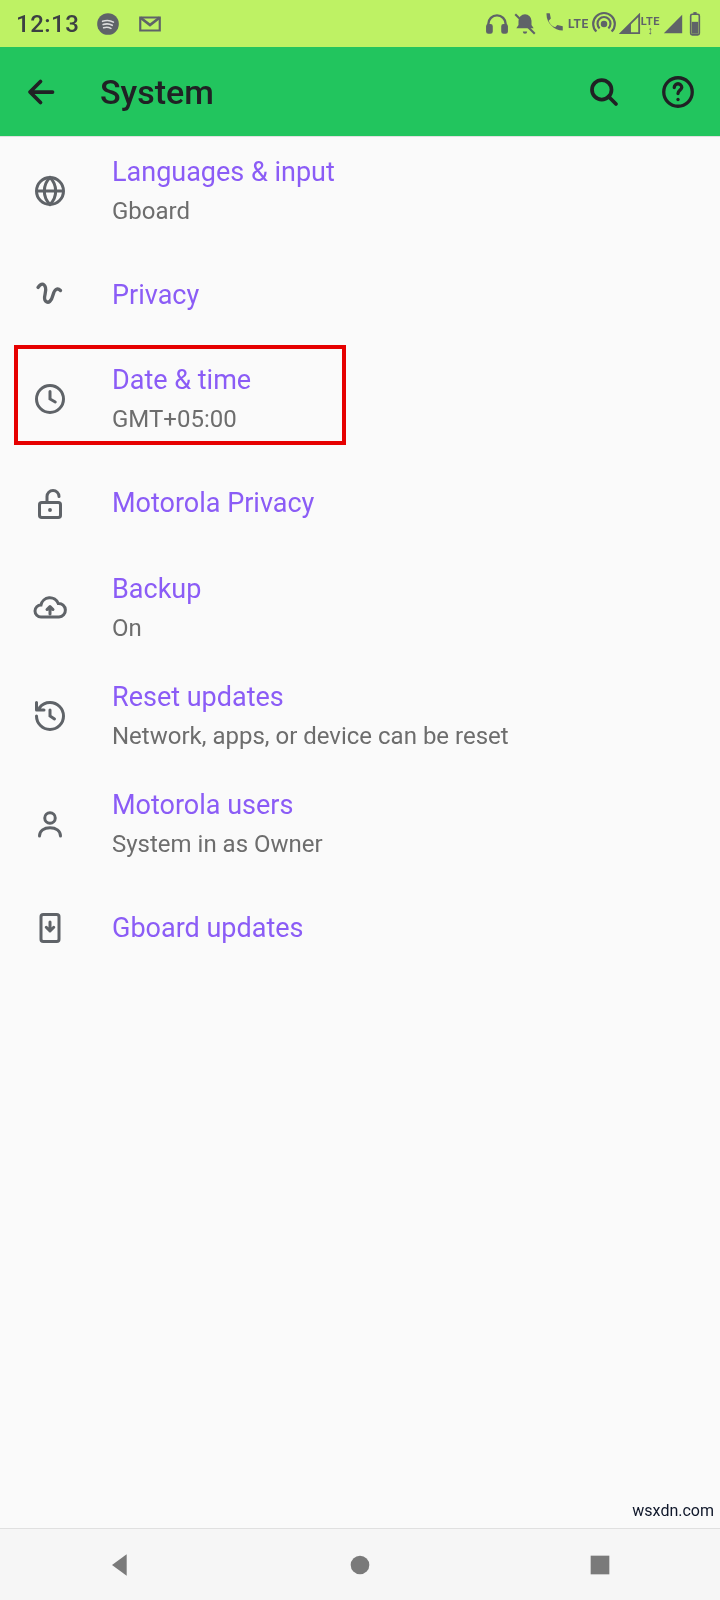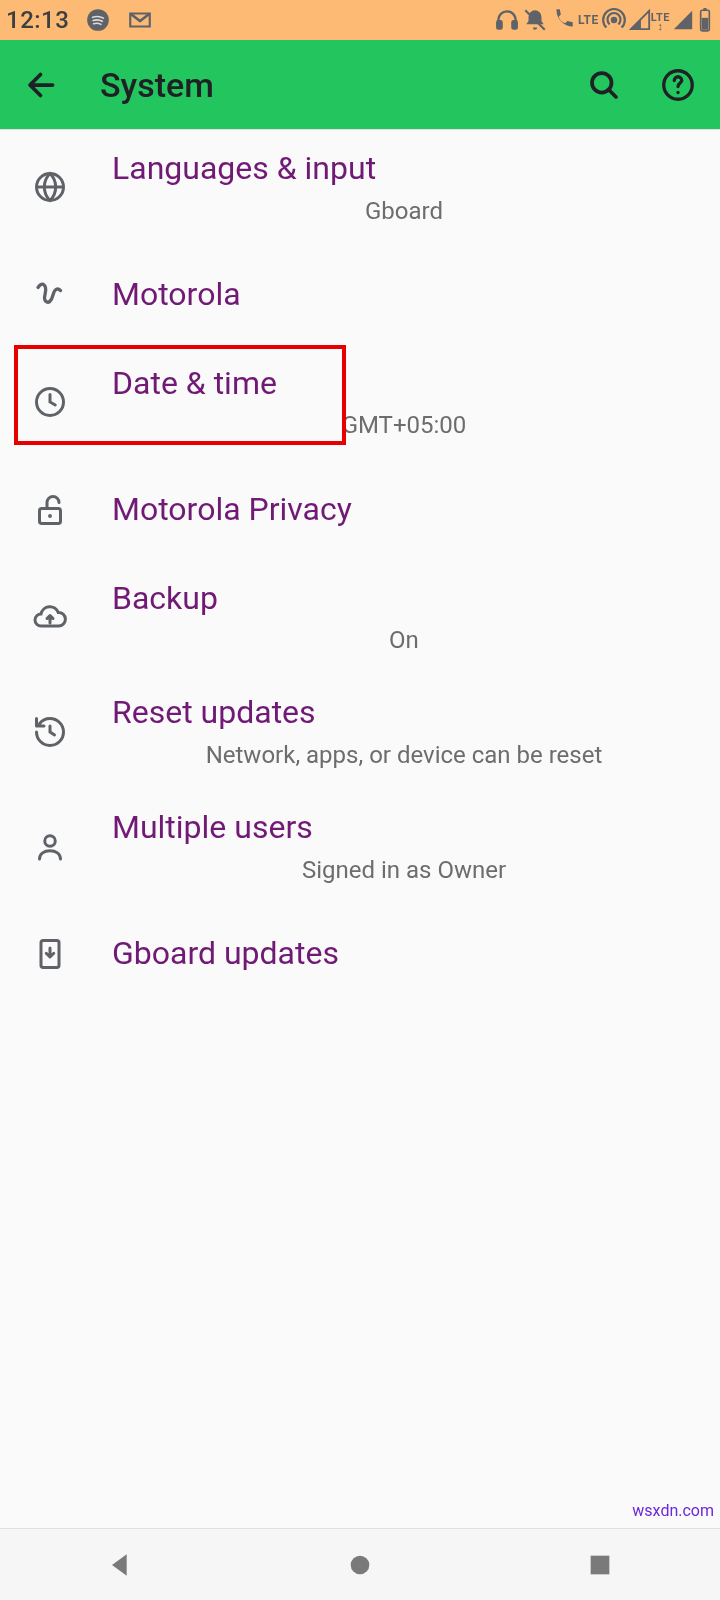--- a/index.html
+++ b/index.html
@@ -1,20 +1,20 @@
 <!DOCTYPE html>
 <html><head>
 <meta charset="utf-8">
 <style>
   * { box-sizing: border-box; margin: 0; padding: 0; }
   html, body { width: 720px; height: 1600px; font-family: Roboto, "Helvetica Neue", Arial, sans-serif; background: #f5f5f5; color: #202124; overflow: hidden; }
   .screen { width: 720px; height: 1600px; display: flex; flex-direction: column; background: #f6f6f6; position: relative; }
 
   
-  .status-bar { height: 40px; background: #fdba74; display: flex; align-items: center; justify-content: space-between; padding: 0 6px; font-size: 24px; color: #3c4043; }
+  .status-bar { height: 47px; background: #bef264; display: flex; align-items: center; justify-content: space-between; padding: 0 16px; font-size: 24px; color: #3c4043; }
   .status-left { display: flex; align-items: center; gap: 16px; }
   .status-right { display: flex; align-items: center; gap: 2px; }
   .status-time { font-weight: 500; letter-spacing: 0.5px; }
   .status-icon { width: 26px; height: 26px; color: #5f6368; fill: #5f6368; }
   .status-icon svg { width: 100%; height: 100%; display: block; }
   .lte-label { font-size: 12px; font-weight: 700; color: #5f6368; letter-spacing: 0.5px; }
   .lte-stack { display:flex; flex-direction:column; align-items:center; line-height:9px;}
   .signal-combo { display:flex; align-items:flex-end; }
 
   
@@ -23,32 +23,32 @@
   .app-bar .icon-btn { width: 44px; height: 44px; display: flex; align-items: center; justify-content: center; color: #3c4043; }
   .app-bar .icon-btn svg { width: 36px; height: 36px; }
   .app-bar .actions { display: flex; gap: 30px; }
 
   
   .settings-list { flex: 1; background: #fafafa; }
   .setting-item { display: flex; align-items: center; min-height: 100px; padding: 18px 24px 18px 20px; position: relative; }
   .setting-icon { width: 60px; min-width: 60px; display: flex; justify-content: center; align-items: center; color: #5f6368; }
   .setting-icon svg { width: 36px; height: 36px; }
   .setting-text { flex: 1; padding-left: 32px; }
-  .setting-title { font-size: 32px; color: #701a75; line-height: 1.3; }
-  .setting-sub { font-size: 24px; color: #6d6d6d; margin-top: 6px; line-height: 1.3; text-align: center; }
+  .setting-title { font-size: 27px; color: #8b5cf6; line-height: 1.3; }
+  .setting-sub { font-size: 24px; color: #6d6d6d; margin-top: 6px; line-height: 1.3; }
 
   
   .highlight-box { position: absolute; left: 14px; top: 0; width: 332px; height: 100px; border: 4px solid #e60000; pointer-events: none; }
 
   
   .nav-bar { height: 72px; border-top: 1px solid #e0e0e0; background: #f6f6f6; display: flex; align-items: center; justify-content: space-around; }
   .nav-btn { width: 40px; height: 40px; display:flex; align-items:center; justify-content:center; color:#666; }
   .nav-btn svg { width: 32px; height: 32px; fill: #7a7a7a; }
 
-  .watermark { position: absolute; right: 6px; bottom: 80px; font-size: 16px; color: #6d28d9; }
+  .watermark { position: absolute; right: 6px; bottom: 80px; font-size: 16px; color: #0f172a; }
 </style>
 </head>
 <body>
 
 <div class="screen">
 
   <div class="status-bar">
     <div class="status-left">
       <span class="status-time">12:13</span>
       <span class="status-icon">
@@ -154,21 +154,21 @@
       </div>
     </div>
 
     <div class="setting-item">
       <div class="setting-icon">
         <svg viewBox="0 0 24 24" fill="none" stroke="#5f6368" stroke-width="2.2" stroke-linecap="round">
             <path d="M4 7c2-3 4-3 5 0s-2 7 0 9 4 0 5-4 3-5 5-3"></path>
           </svg>
       </div>
       <div class="setting-text">
-        <div class="setting-title">Motorola</div>
+        <div class="setting-title">Privacy</div>
       </div>
     </div>
 
     <div class="setting-item" style="position:relative">
       <div class="highlight-box"></div>
       <div class="setting-icon">
         <svg viewBox="0 0 24 24" fill="none" stroke="#5f6368" stroke-width="2">
             <circle cx="12" cy="12" r="9"></circle>
             <path d="M12 7v5l3.5 2" stroke-linecap="round"></path>
           </svg>
@@ -219,22 +219,22 @@
     </div>
 
     <div class="setting-item">
       <div class="setting-icon">
         <svg viewBox="0 0 24 24" fill="none" stroke="#5f6368" stroke-width="2">
             <circle cx="12" cy="8" r="3.5"></circle>
             <path d="M5 20c0-3.5 3.1-5.5 7-5.5s7 2 7 5.5" stroke-linecap="round"></path>
           </svg>
       </div>
       <div class="setting-text">
-        <div class="setting-title">Multiple users</div>
-        <div class="setting-sub">Signed in as Owner</div>
+        <div class="setting-title">Motorola users</div>
+        <div class="setting-sub">System in as Owner</div>
       </div>
     </div>
 
     <div class="setting-item">
       <div class="setting-icon">
         <svg viewBox="0 0 24 24" fill="none" stroke="#5f6368" stroke-width="2">
             <rect x="6" y="3" width="12" height="18" rx="1.5"></rect>
             <path d="M12 8v6m-2.5-2.5L12 14l2.5-2.5" stroke-linecap="round" stroke-linejoin="round"></path>
           </svg>
       </div>

